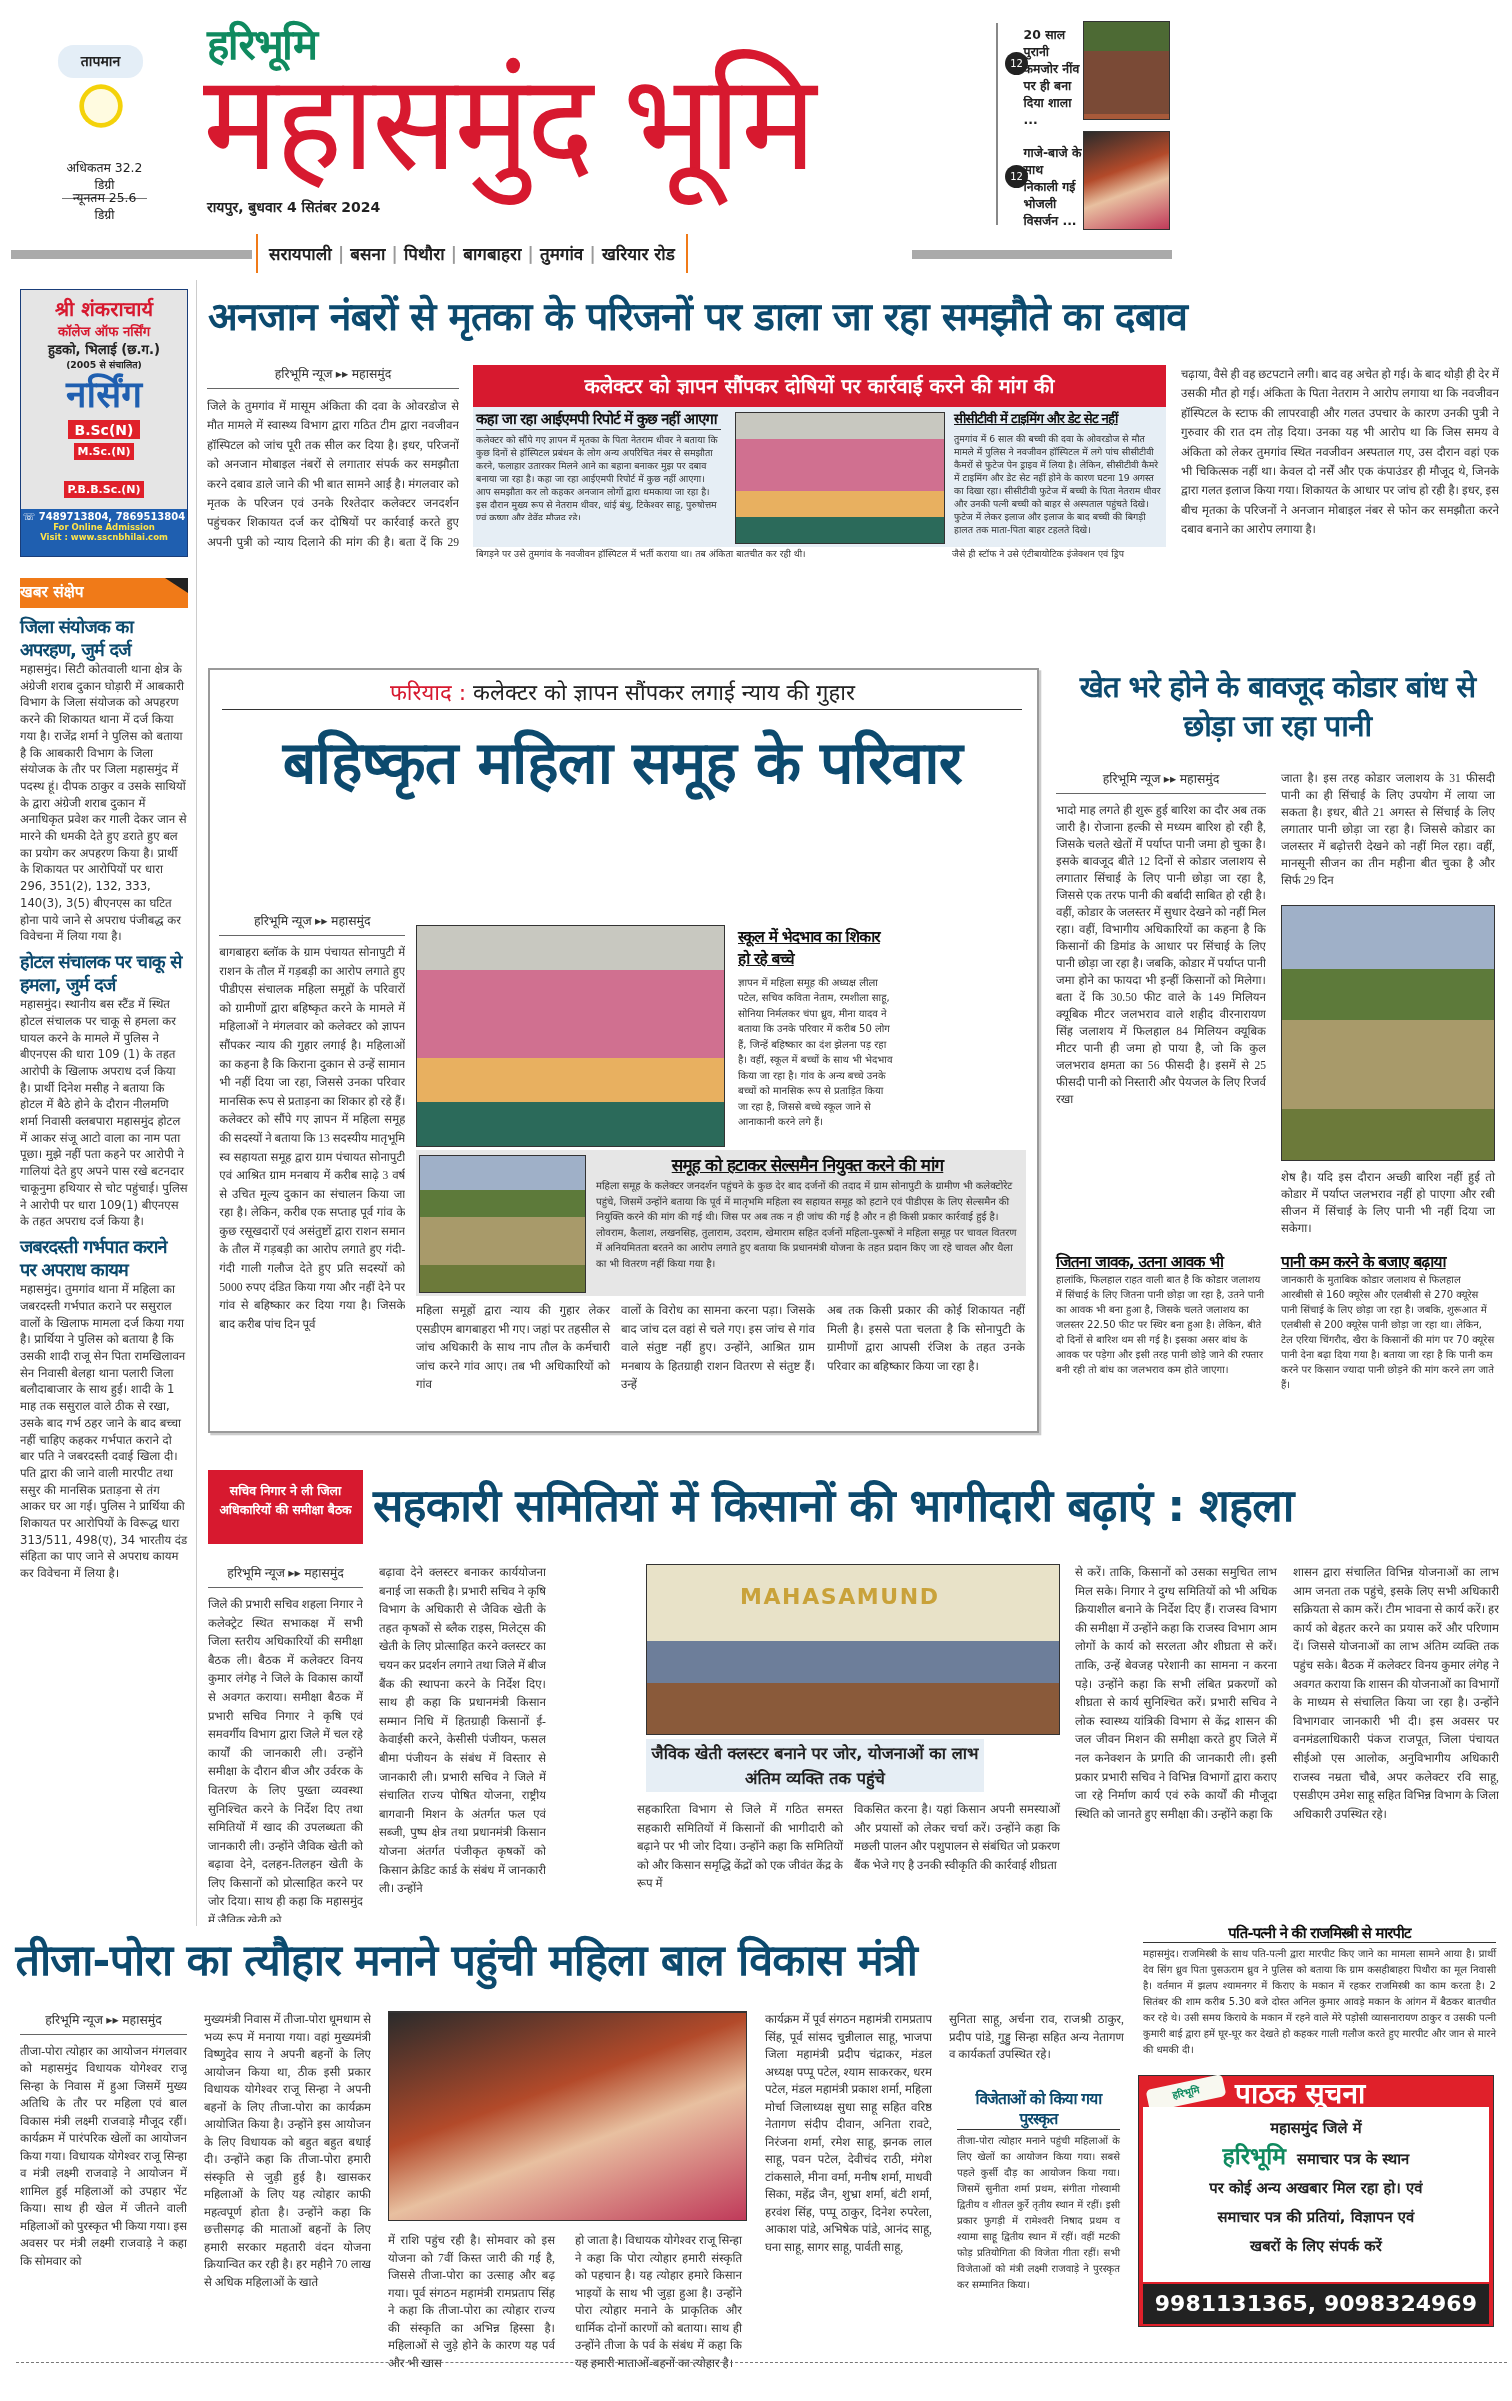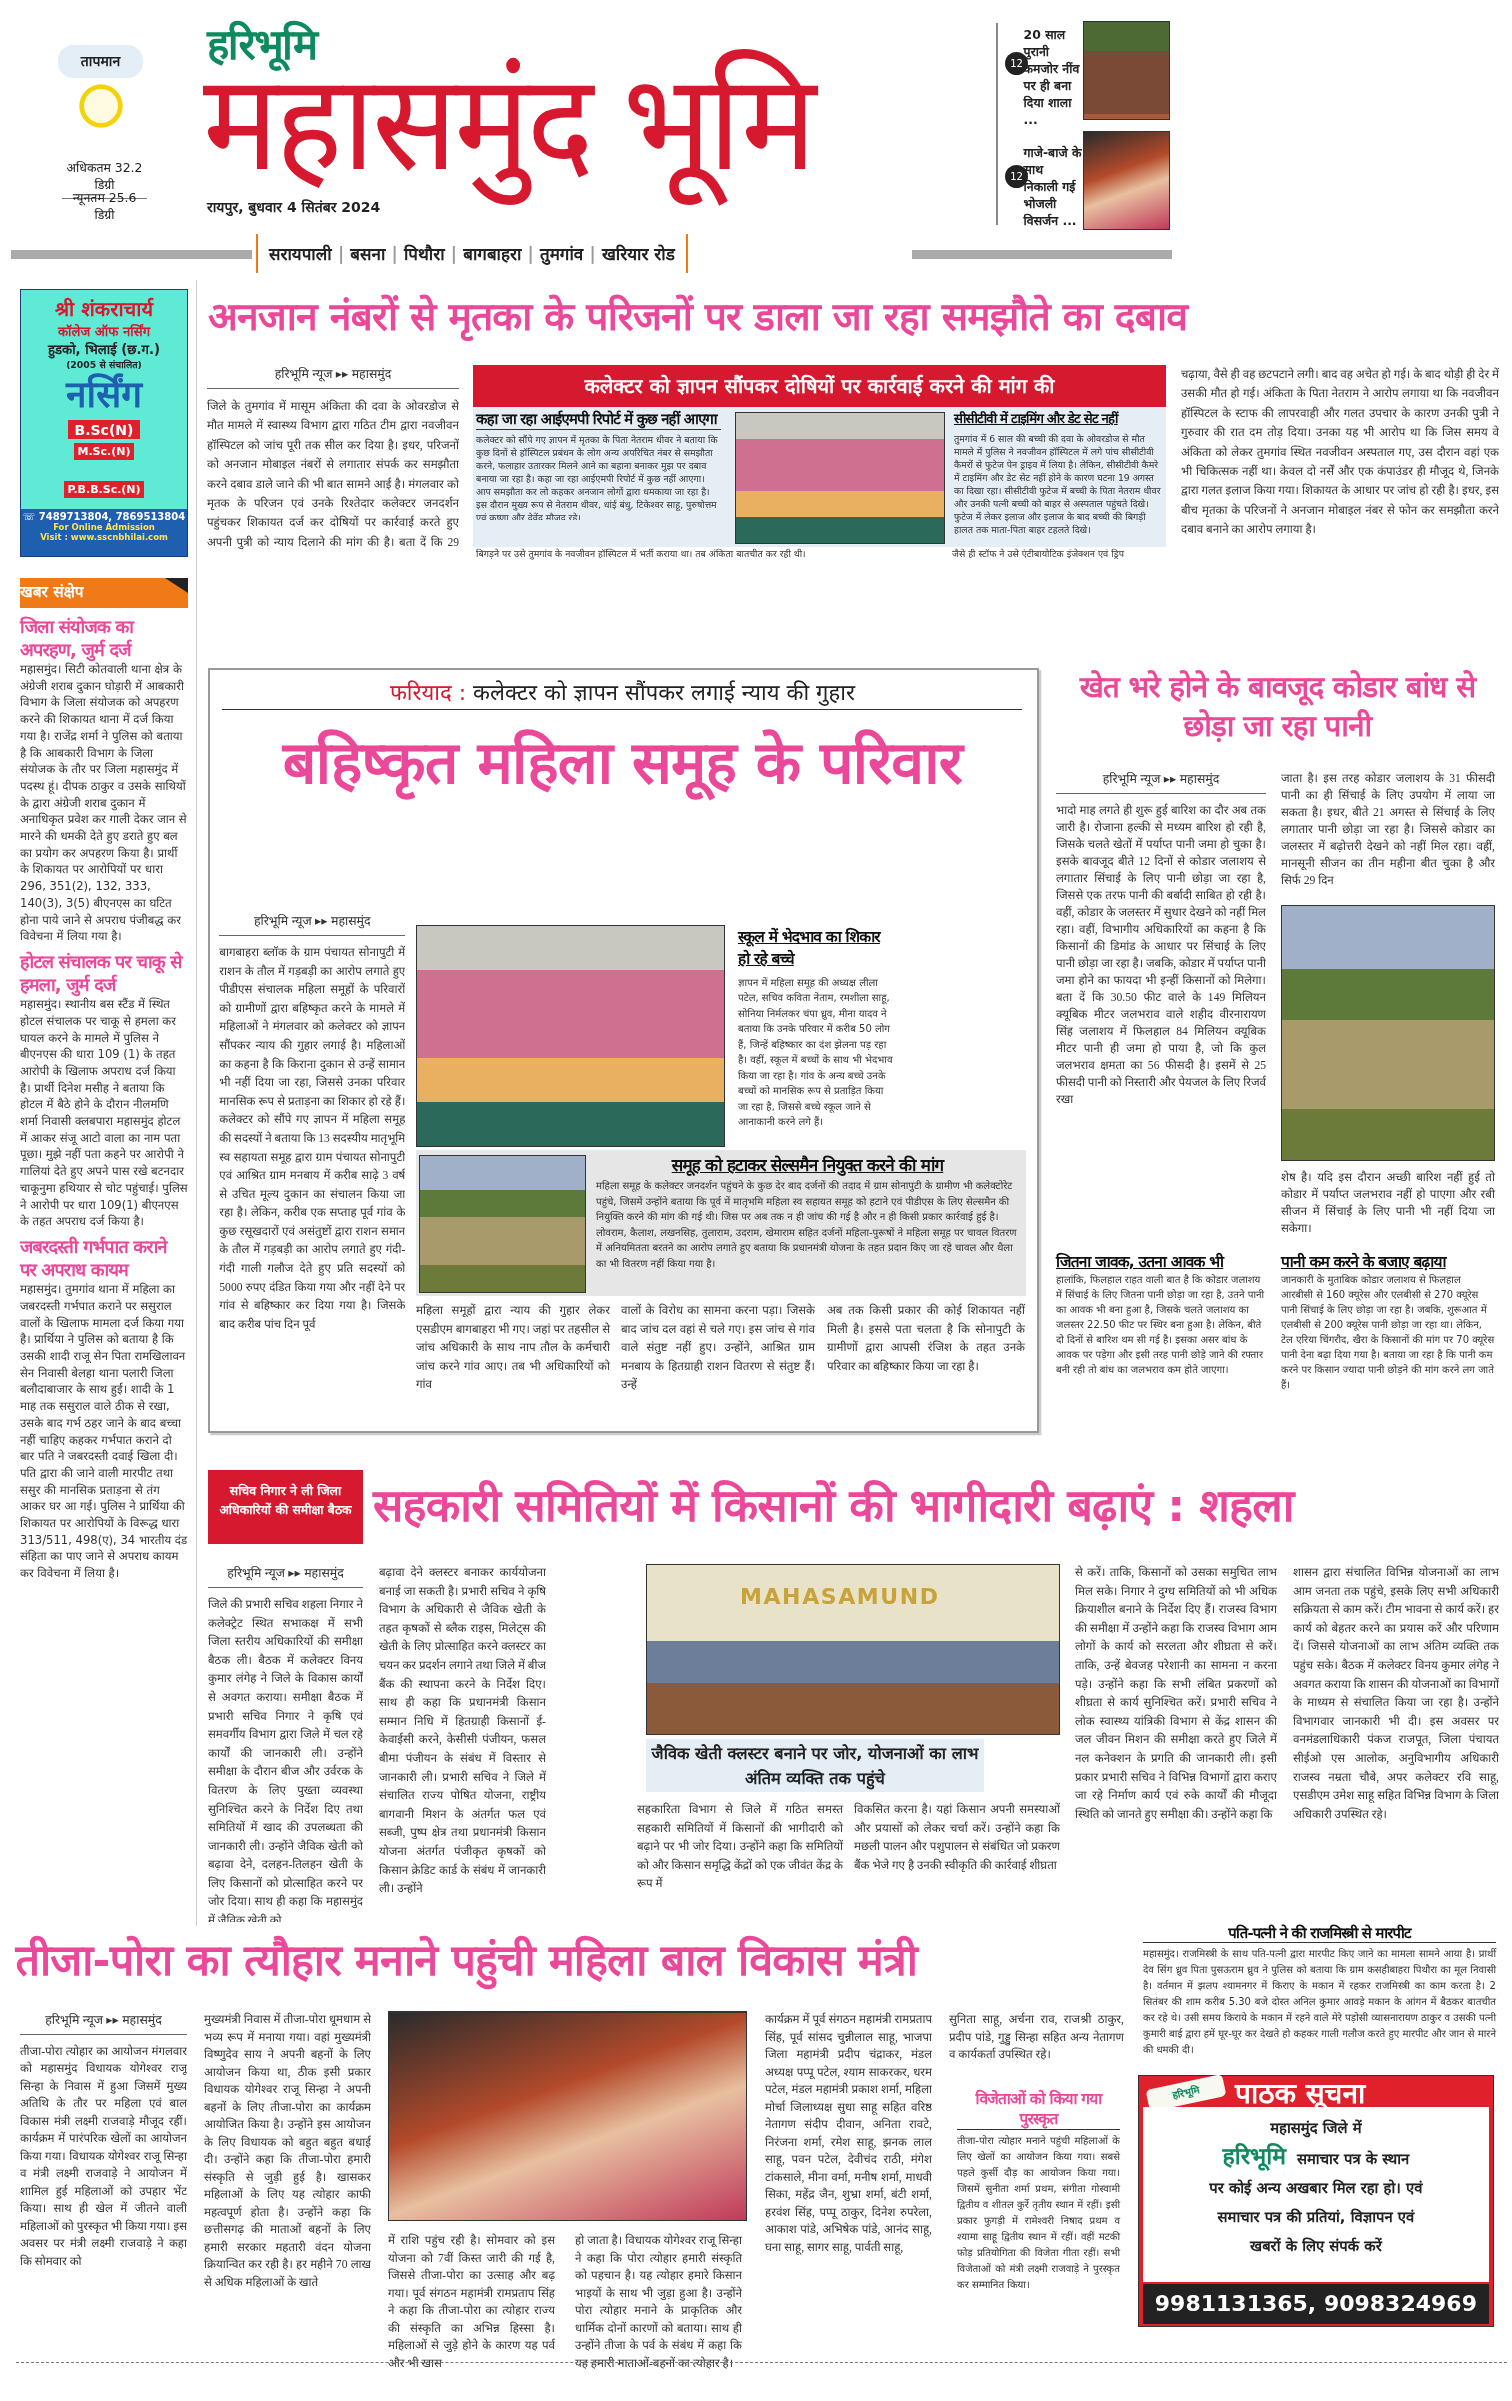--- a/index.html
+++ b/index.html
@@ -1,20 +1,20 @@
 <!DOCTYPE html>
 <html style="font-size:12.4px"><head>
 <meta charset="utf-8">
 <style>
 *{box-sizing:border-box;margin:0;padding:0}
 body{width:1512px;height:2401px;background:#fff;font-family:"DejaVu Sans","Liberation Sans",sans-serif;color:#222;position:relative;overflow:hidden}
 .abs{position:absolute}
 .txt{font-family:"Liberation Serif","DejaVu Serif",serif;font-size:13.2px;line-height:22px;color:#333;text-align:justify}
 .txt-sm{font-size:11.6px;line-height:19.4px}
-.hl{font-family:"DejaVu Sans","Liberation Sans",sans-serif;font-weight:bold;color:#ec4899;letter-spacing:-0.8px}
+.hl{font-family:"DejaVu Sans","Liberation Sans",sans-serif;font-weight:bold;color:#0c4a6e;letter-spacing:-0.8px}
 .byline{font-family:"Liberation Sans",sans-serif;font-size:12.4px;color:#333;text-align:center;border-bottom:1.6px solid #666;padding-bottom:6.2px;margin-bottom:7.8px}
 .photo{background:linear-gradient(135deg,#b9a48e,#7d6a55 40%,#c48a6a 70%,#8f9a7a);border:0.8px solid #333}
 .photo.meeting{background:linear-gradient(180deg,#e8e2c8 0 45%,#6d7e9a 45% 70%,#8a5a3a 70%)}
 .photo.river{background:linear-gradient(180deg,#9fb0c8 0 25%,#5d7a3a 25% 45%,#a89a6a 45% 80%,#6c7a3a 80%)}
 .photo.school{background:linear-gradient(180deg,#4d6a34 0 30%,#7a4a36 30% 95%,#a85a3a 95%)}
 .photo.festival{background:linear-gradient(160deg,#2b2b2b,#b34a2a 40%,#e8c0a0 60%,#c03a5a)}
 .photo.crowd{background:linear-gradient(180deg,#c8c8c0 0 20%,#d07090 20% 60%,#e8b060 60% 80%,#2b6a5a 80%)}
 .sub-h{font-family:"DejaVu Sans",sans-serif;font-weight:bold;font-size:16.3px;color:#111;text-decoration:underline;letter-spacing:-0.8px}
 .vr{position:absolute;width:1.6px;background:#999}
 .dash{position:absolute;height:0;border-top:1.6px dashed #777}
@@ -54,21 +54,21 @@
     <div class="abs" style="left:18.6px;top:6.2px;width:58px;font-size:12.4px;line-height:17px;font-weight:bold">20 साल पुरानी कमजोर नींव पर ही बना दिया शाला ...</div>
     <div class="abs photo school" style="left:78px;top:1.6px;width:87px;height:99px"></div>
   </div>
   <div class="abs" style="left:1005px;top:128px;width:171px;height:101px">
     <div class="abs" style="left:0;top:37px;width:23px;height:23px;border-radius:50%;background:#222;color:#fff;font-size:10px;text-align:center;line-height:23px">12</div>
     <div class="abs" style="left:18.6px;top:15.5px;width:58px;font-size:12.4px;line-height:17px;font-weight:bold">गाजे-बाजे के साथ निकाली गई भोजली विसर्जन ...</div>
     <div class="abs photo festival" style="left:78px;top:3.1px;width:87px;height:99px"></div>
   </div>
 </div>
 
-<div class="abs" style="left:20px;top:289px;width:168px;height:268px;background:#5eead4;border:1.6px solid #1a3e7a;text-align:center;overflow:hidden">
+<div class="abs" style="left:20px;top:289px;width:168px;height:268px;background:#e5e5e5;border:1.6px solid #1a3e7a;text-align:center;overflow:hidden">
   <div style="color:#d7192f;font-weight:bold;font-size:20px;margin-top:4.7px">श्री शंकराचार्य</div>
   <div style="color:#d7192f;font-weight:bold;font-size:13.2px">कॉलेज ऑफ नर्सिंग</div>
   <div style="font-weight:bold;font-size:13.2px">हुडको, भिलाई (छ.ग.)</div>
   <div style="font-weight:bold;font-size:9.3px">(2005 से संचालित)</div>
   <div style="color:#1f5fb0;font-weight:bold;font-size:37px;line-height:48px">नर्सिंग</div>
   <div style="display:inline-block;background:#e0202a;color:#fff;font-weight:bold;font-size:14px;padding:1.6px 6.2px;margin:1.6px">B.Sc(N)</div>
   <div><span style="display:inline-block;background:#e0202a;color:#fff;font-weight:bold;font-size:11px;padding:2.3px 3.1px;margin:1.6px">M.Sc.(N)</span><span style="display:inline-block;background:#e0202a;color:#fff;font-weight:bold;font-size:11px;padding:2.3px 3.1px;margin:19px">P.B.B.Sc.(N)</span></div>
   <div style="position:absolute;left:0;bottom:0;width:100%;height:47px;background:#1f5fb0;color:#fff">
     <div style="font-size:10px;font-weight:bold;margin-top:1.6px">☏ <span>7489713804, 7869513804</span></div>
     <div style="color:#ffe44a;font-size:8.5px;font-weight:bold">For Online Admission</div>

